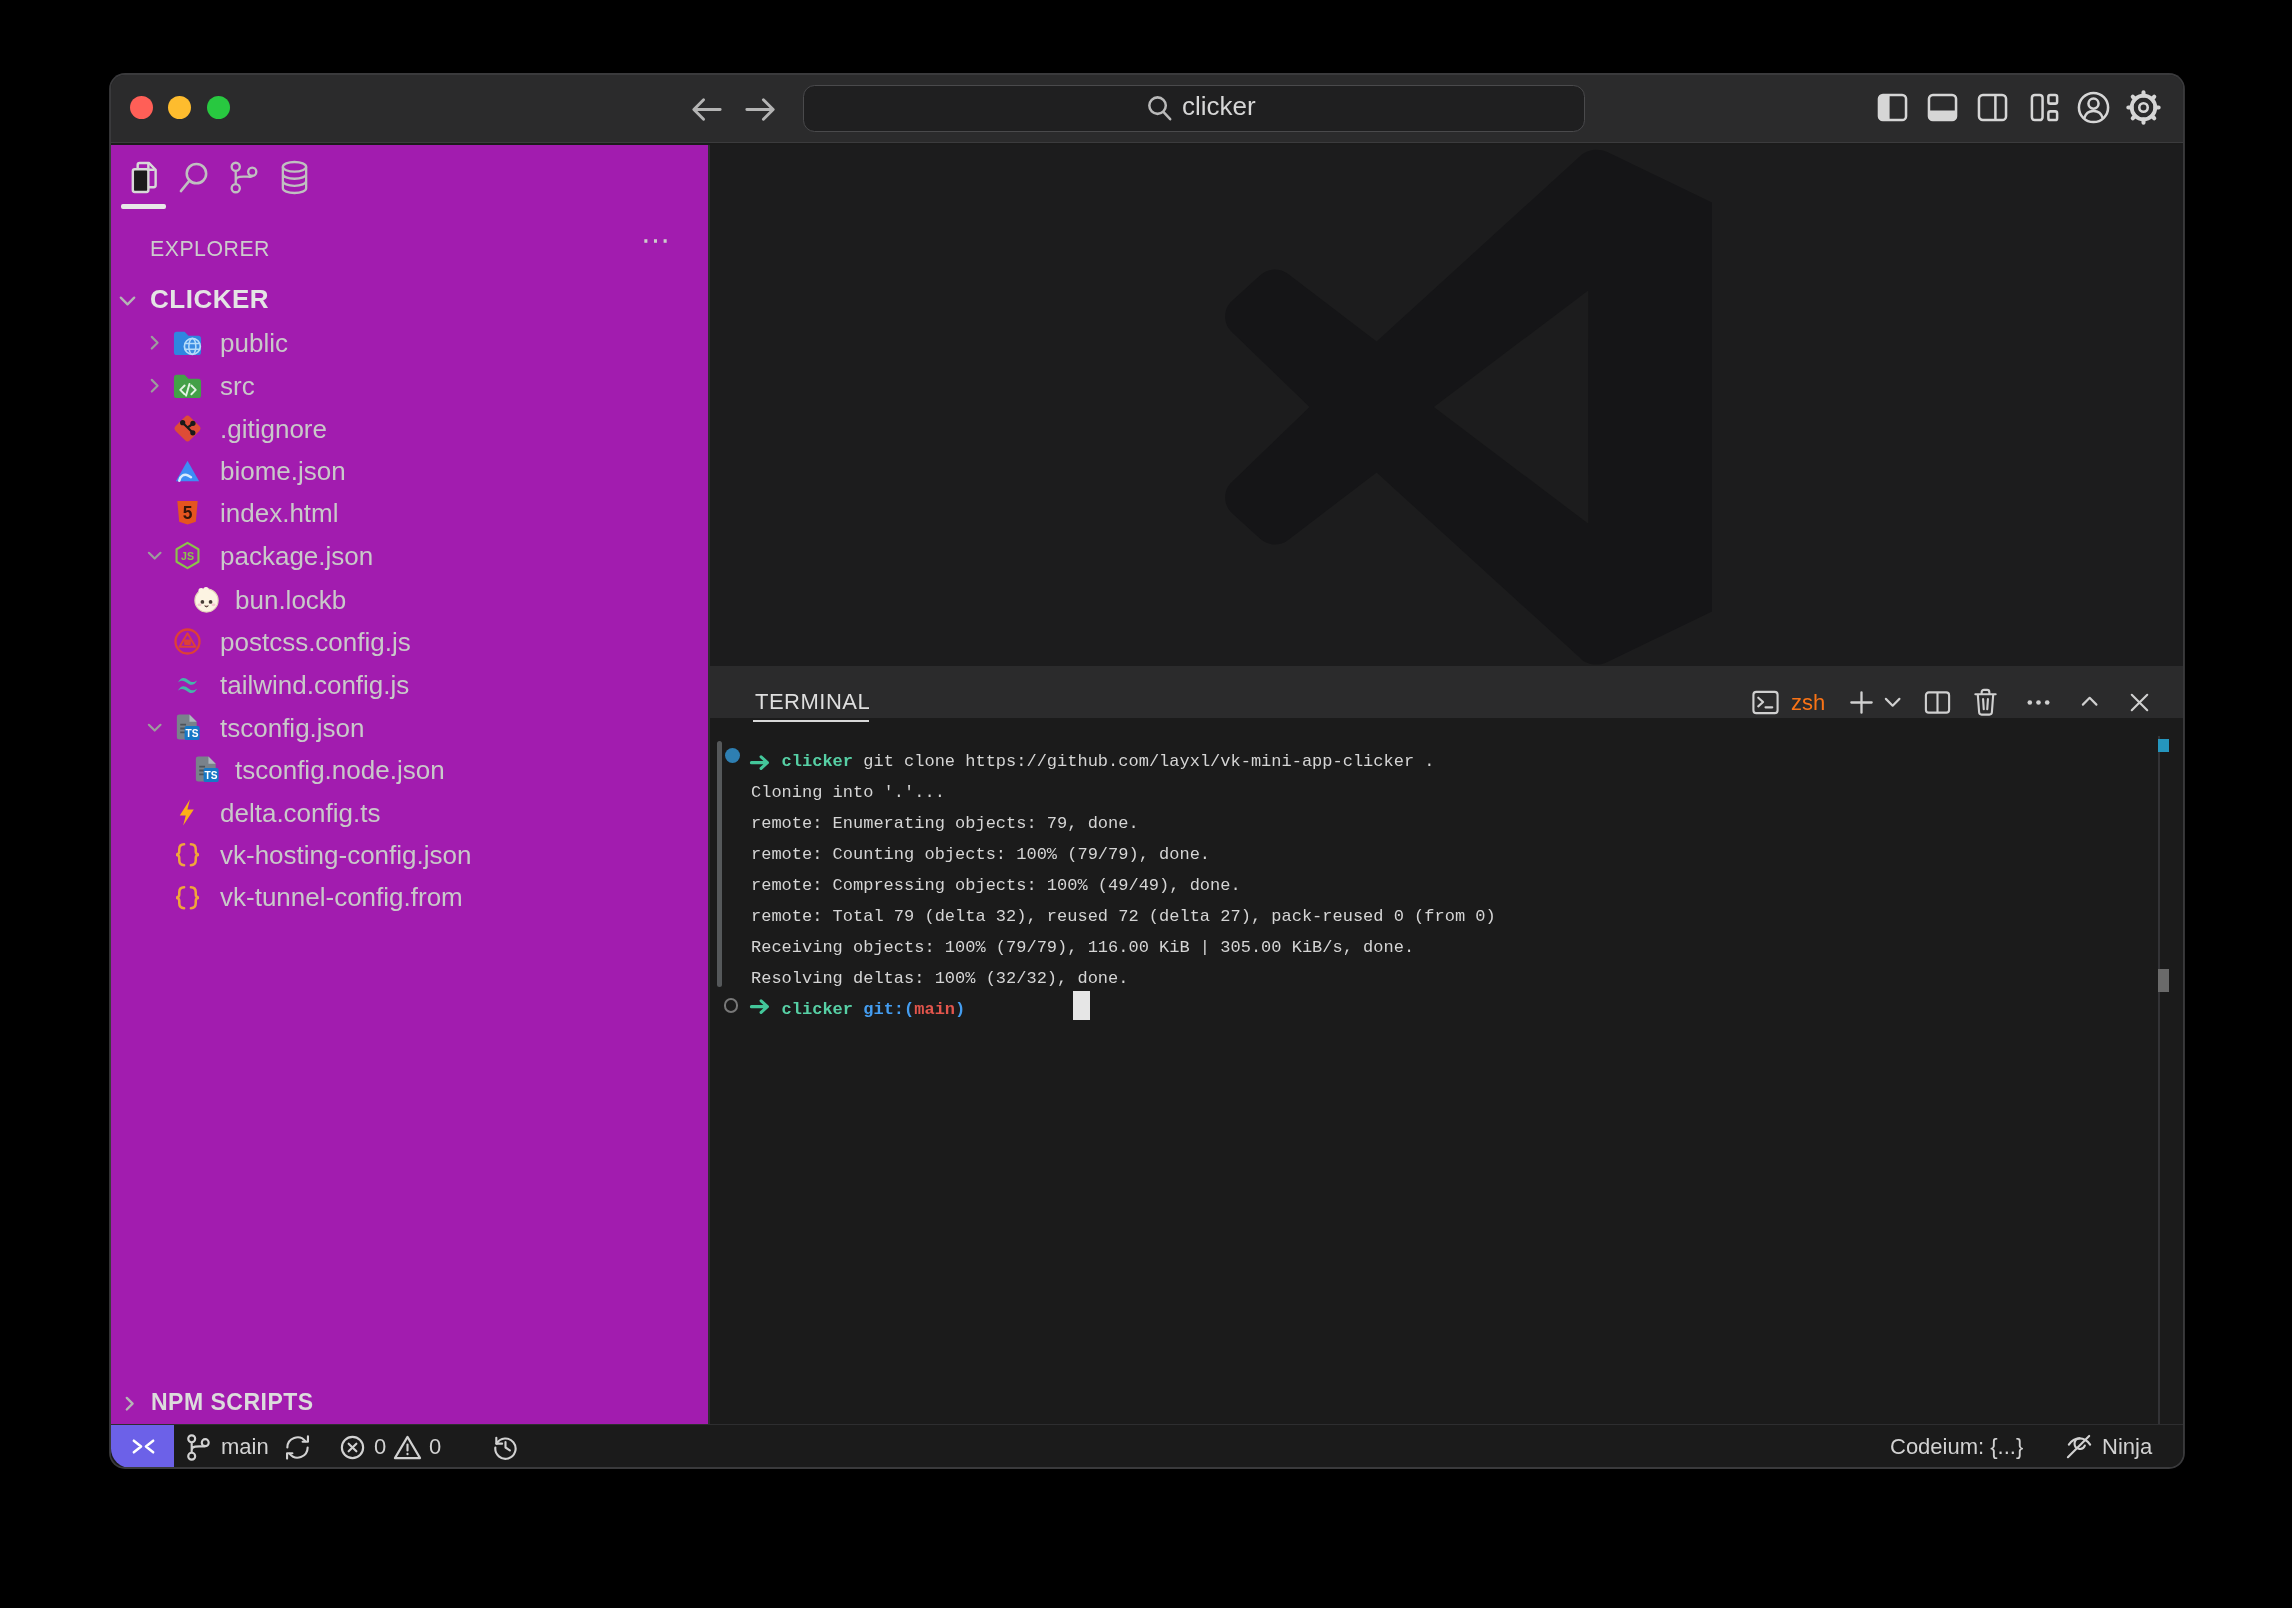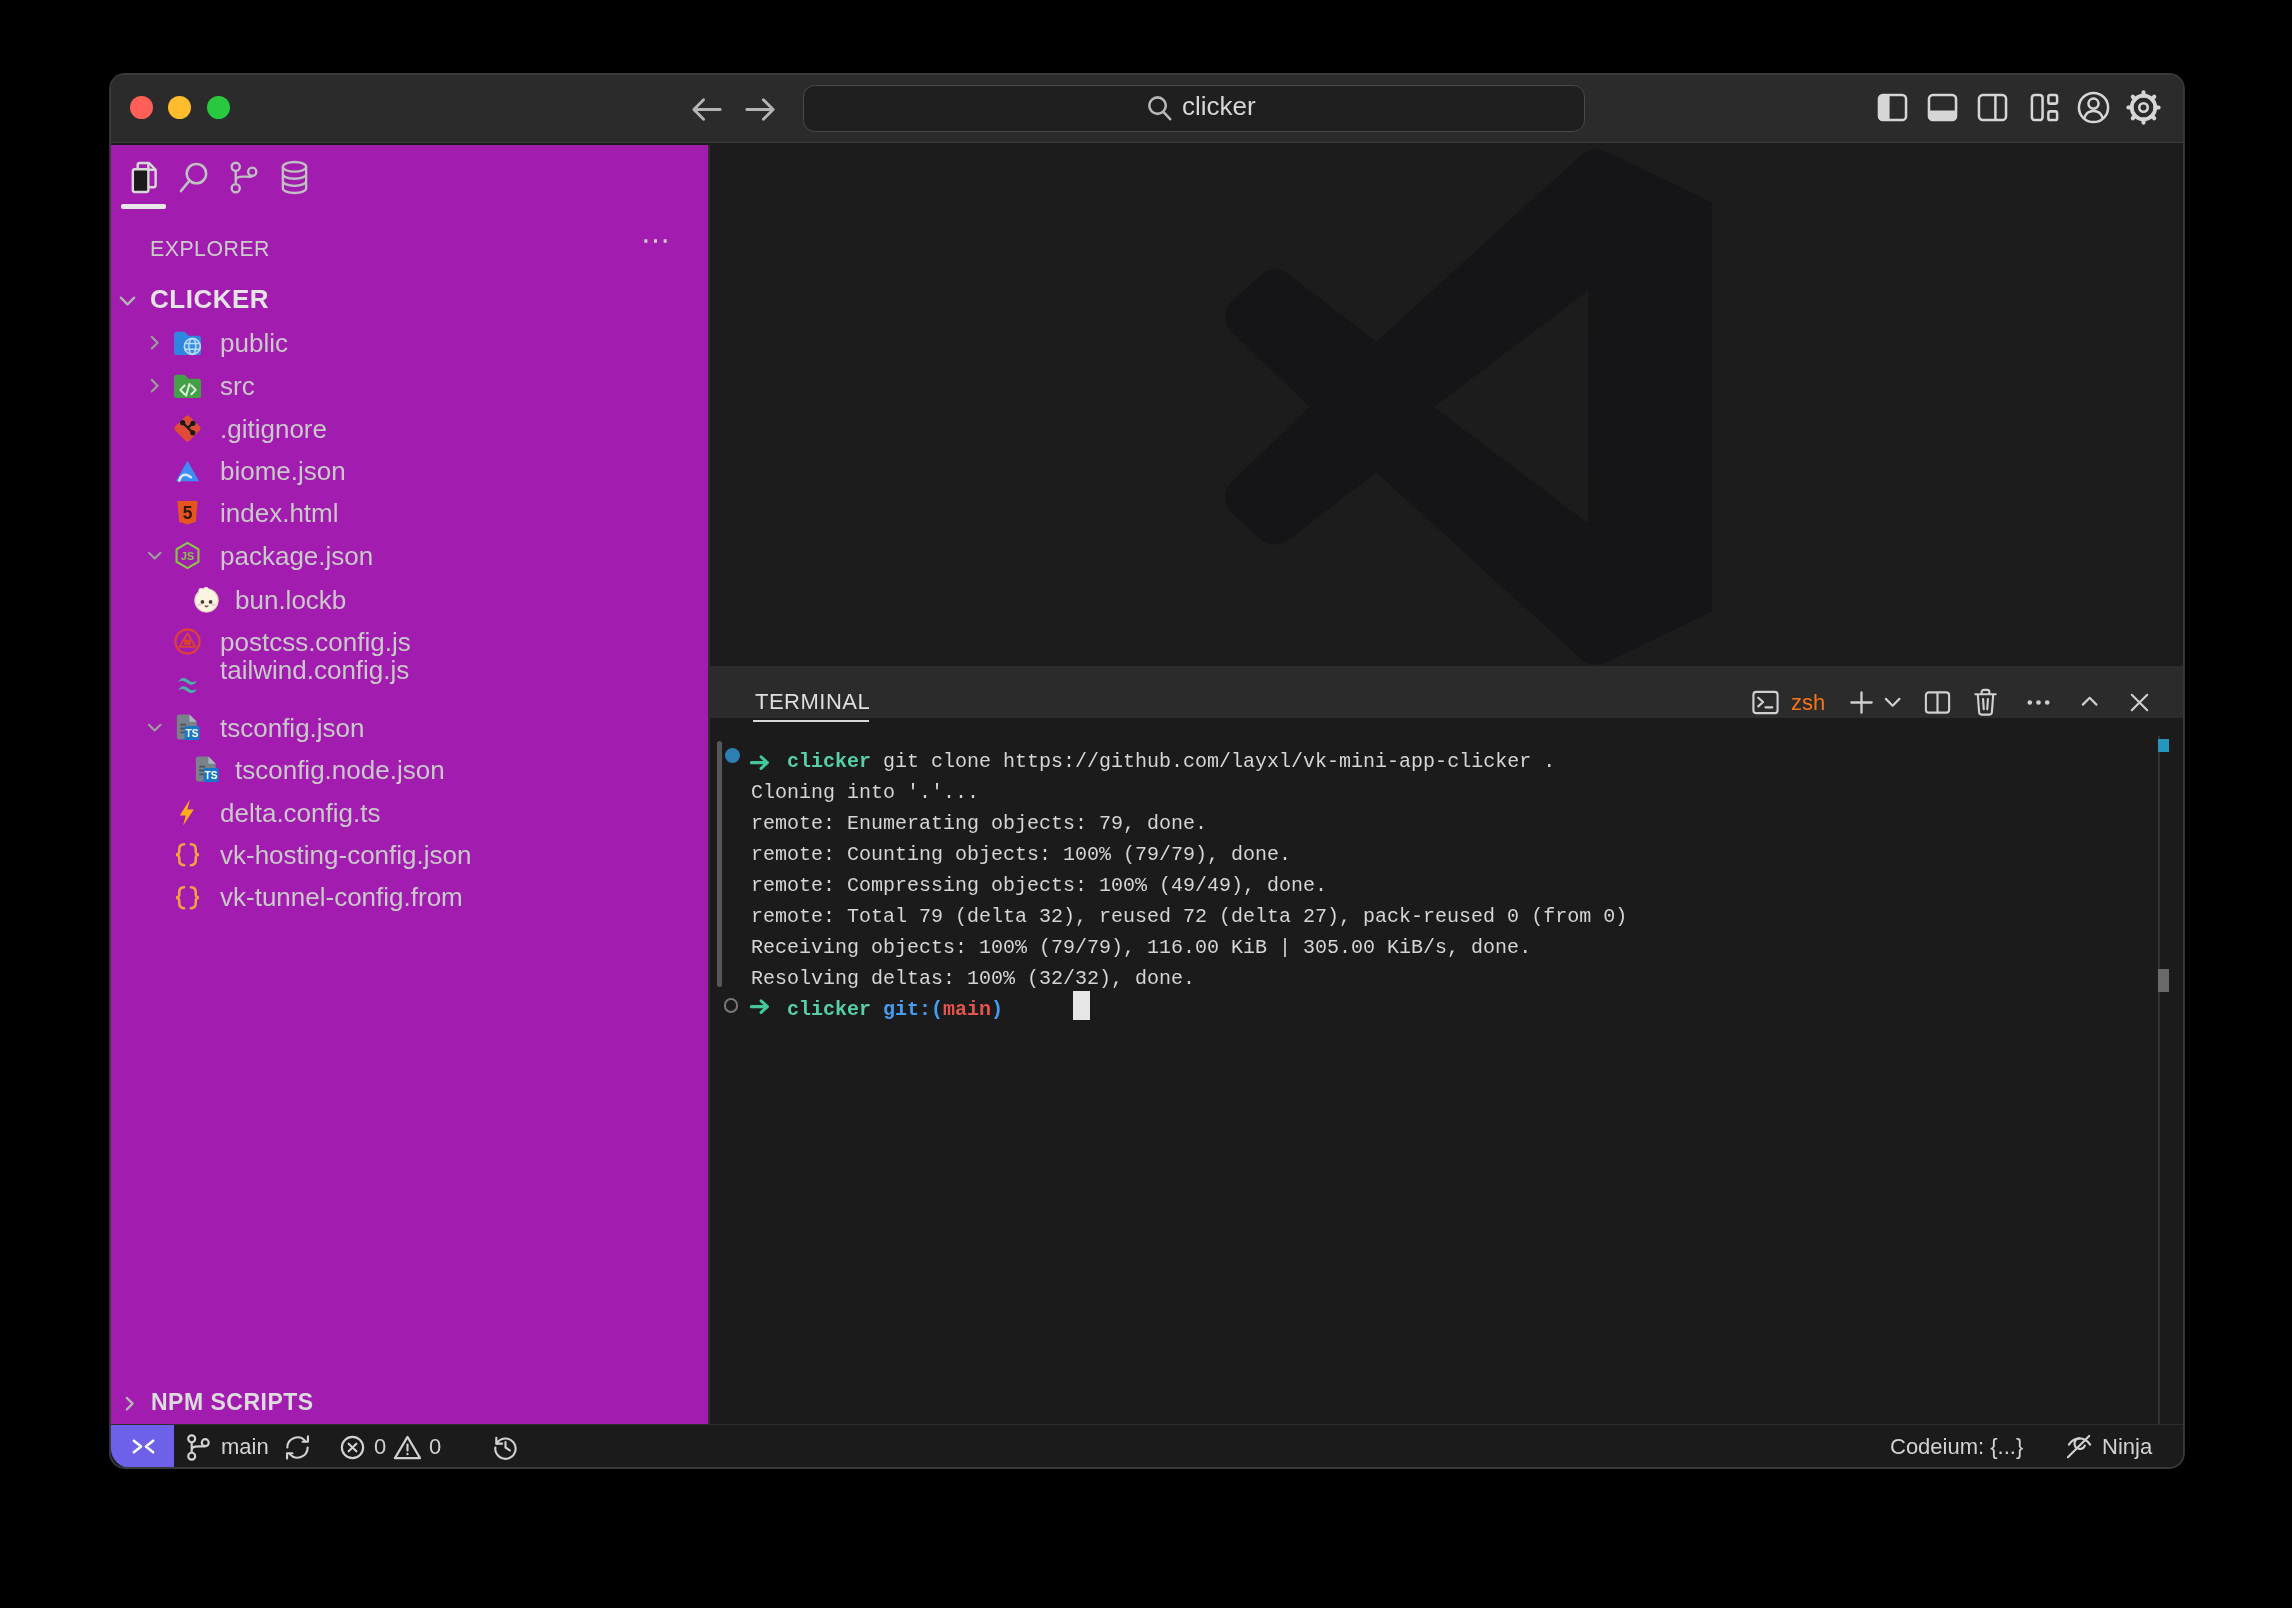--- a/index.html
+++ b/index.html
@@ -24,21 +24,21 @@
   .treetxt { position:absolute; font-size:26px; color:#c9c9c9; white-space:nowrap; }
   
   #editor { position:absolute; left:599px; top:70px; width:1473px; height:521px;
     background:#1c1c1d; overflow:hidden; }
   
   #termhead { position:absolute; left:599px; top:591px; width:1473px; height:52px;
     background:#2b2b2c; }
   #termbody { position:absolute; left:599px; top:661px; width:1473px; height:688px;
     background:#1b1b1b; }
   #termpre { position:absolute; left:41px; top:9.7px; font-family:"Liberation Mono", monospace;
-    font-size:20px; line-height:31px; color:#d5d5d5; white-space:pre; }
+    font-size:17px; line-height:31px; color:#d5d5d5; white-space:pre; }
   .tg { color:#57d0a5; font-weight:bold; }
   .tb { color:#449df0; font-weight:bold; }
   .tr { color:#e2554c; font-weight:bold; }
   
   #statusbar { position:absolute; left:0; top:1349px; width:2072px; height:43px;
     background:#1b1b1b; border-top:1.9px solid #2e2e30; font-size:22px; color:#d2d2d2; }
   #remote { position:absolute; left:0; top:0; width:63px; height:43px; background:#6c61e8;
     border-bottom-left-radius:19.4px; }
   .sitem { position:absolute; top:0; height:43px; line-height:43px; white-space:nowrap; }
 </style>
@@ -190,21 +190,21 @@
         <circle cx="16" cy="16" r="12.4" stroke-width="2.4"></circle>
         <path d="M16 7.5 L24.2 21.5 H7.8 Z" stroke-width="2" stroke-linejoin="round"></path>
         <rect x="12.5" y="14" width="7" height="5.5" rx="1" fill="#dd4037" stroke="none"></rect>
       </svg>
     <div class="abs treetxt" style="left:109px;top:482px">postcss.config.js</div>
 
     <svg class="abs" style="left:61px;top:524px" width="31" height="31" viewBox="0 0 32 32" fill="#45b5a9">
         <path d="M6 14 C8.2 9.8 11 8.2 14.4 9.9 c1.7.9 2.9 2.1 4.5 2.9 2.5 1.2 5 .7 7.1-1.2 -2.2 4.2-5 5.8-8.4 4.1 -1.7-.9-2.9-2.1-4.5-2.9 -2.5-1.2-5-.7-7.1 1.2 Z"></path>
         <path d="M6 22.5 C8.2 18.3 11 16.7 14.4 18.4 c1.7.9 2.9 2.1 4.5 2.9 2.5 1.2 5 .7 7.1-1.2 -2.2 4.2-5 5.8-8.4 4.1 -1.7-.9-2.9-2.1-4.5-2.9 -2.5-1.2-5-.7-7.1 1.2 Z"></path>
       </svg>
-    <div class="abs treetxt" style="left:109px;top:510px">tailwind.config.js</div>
+    <div class="abs treetxt" style="left:109px;top:525px">tailwind.config.js</div>
 
     <svg class="abs" style="left:34px;top:573px" width="19.4" height="19.4" viewBox="0 0 20 20" fill="none" stroke="#9d9d9d" stroke-width="2.2" stroke-linecap="round" stroke-linejoin="round">
         <path d="M4 7 L10 13 L16 7"></path>
       </svg>
     <svg class="abs" style="left:61px;top:567px" width="31" height="31" viewBox="0 0 32 32">
         <path d="M7.5 2.5 h10.5 l7.5 7.5 v16 a2.5 2.5 0 0 1-2.5 2.5 h-15.5 a2.5 2.5 0 0 1-2.5-2.5 v-21 a2.5 2.5 0 0 1 2.5-2.5 Z" fill="#79828b"></path>
         <path d="M18 2.5 l7.5 7.5 h-7.5 Z" fill="#aeb7bf"></path>
         <path d="M8.5 13 h6 M8.5 17 h6 M8.5 21 h6" stroke="#4d545b" stroke-width="2"></path>
         <rect x="13" y="14.5" width="15.5" height="14.5" rx="2" fill="#1678c6"></rect>
         <text x="20.7" y="25.6" font-family="Liberation Sans" font-size="10.5" font-weight="bold" fill="#fff" text-anchor="middle">TS</text>

